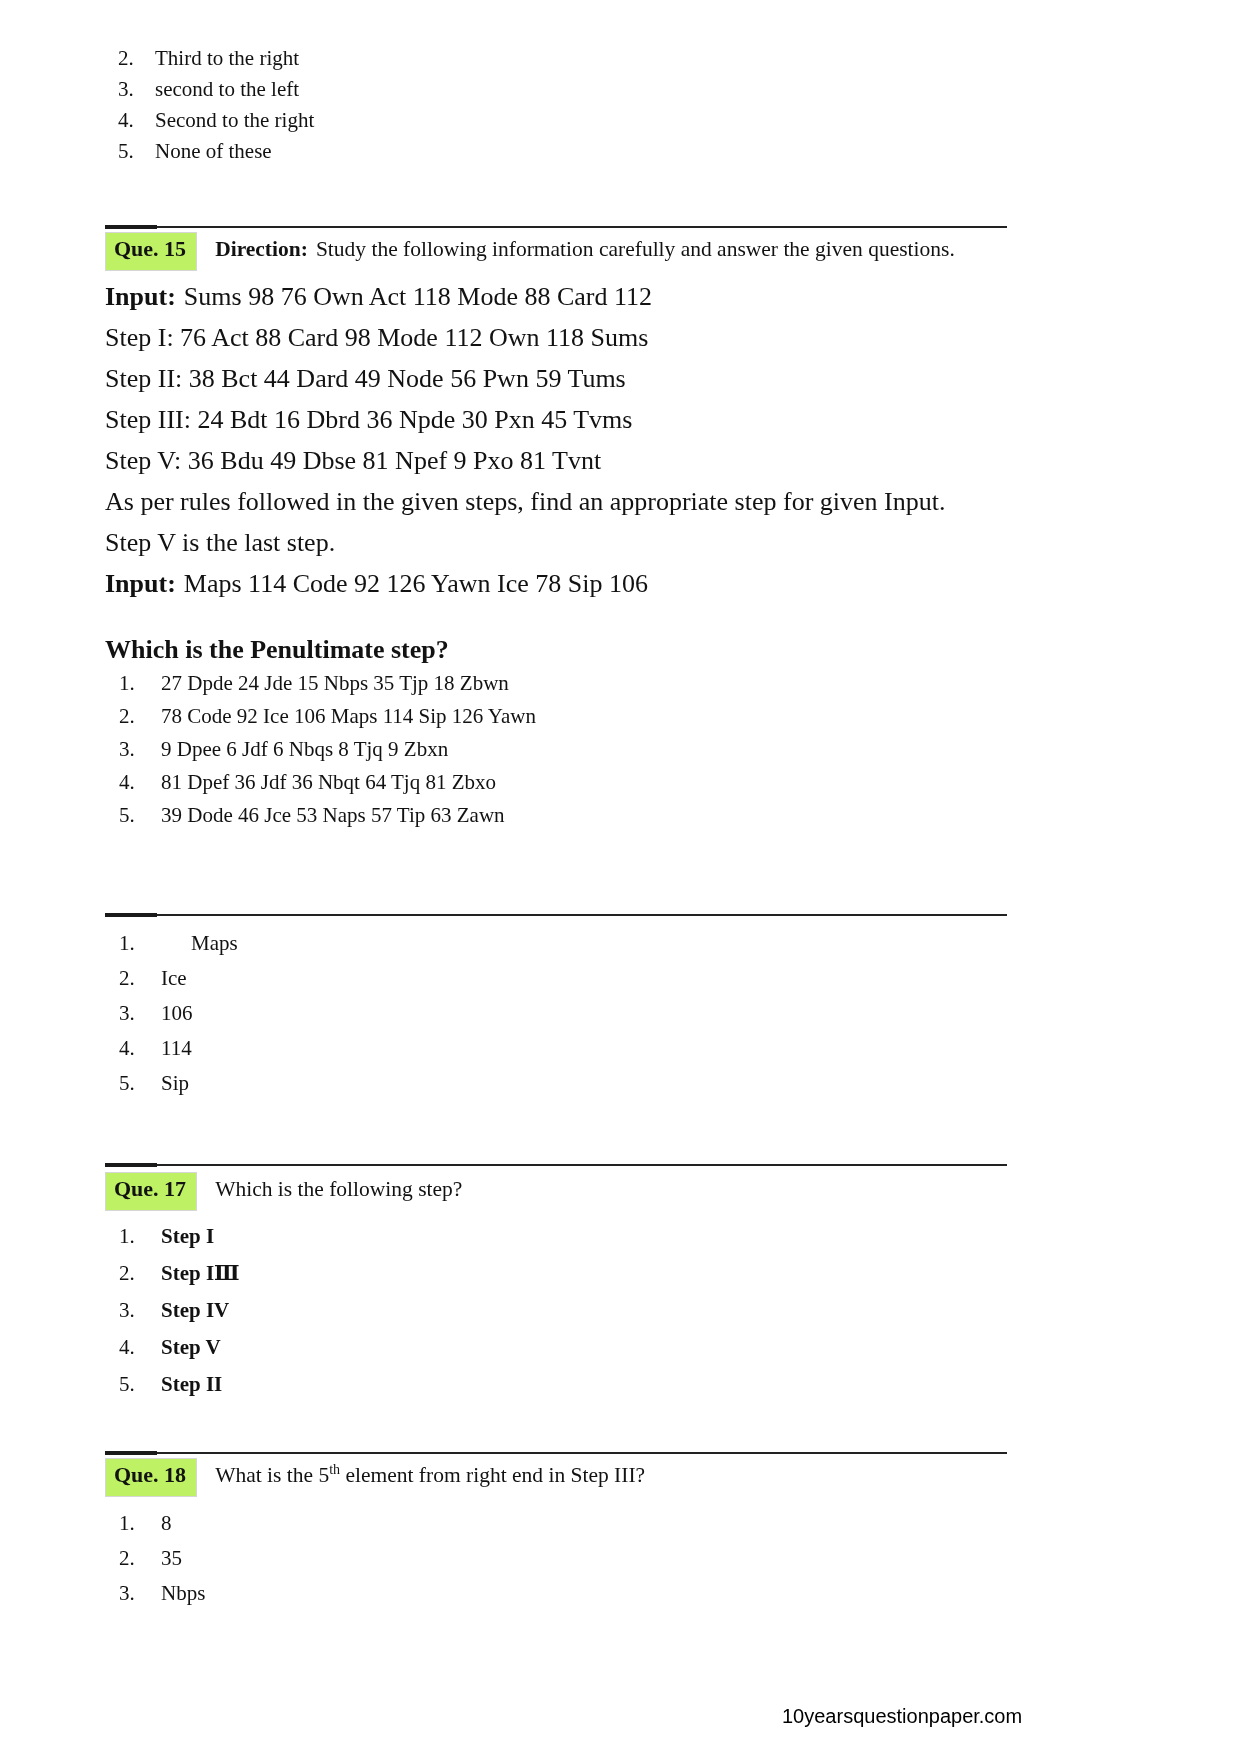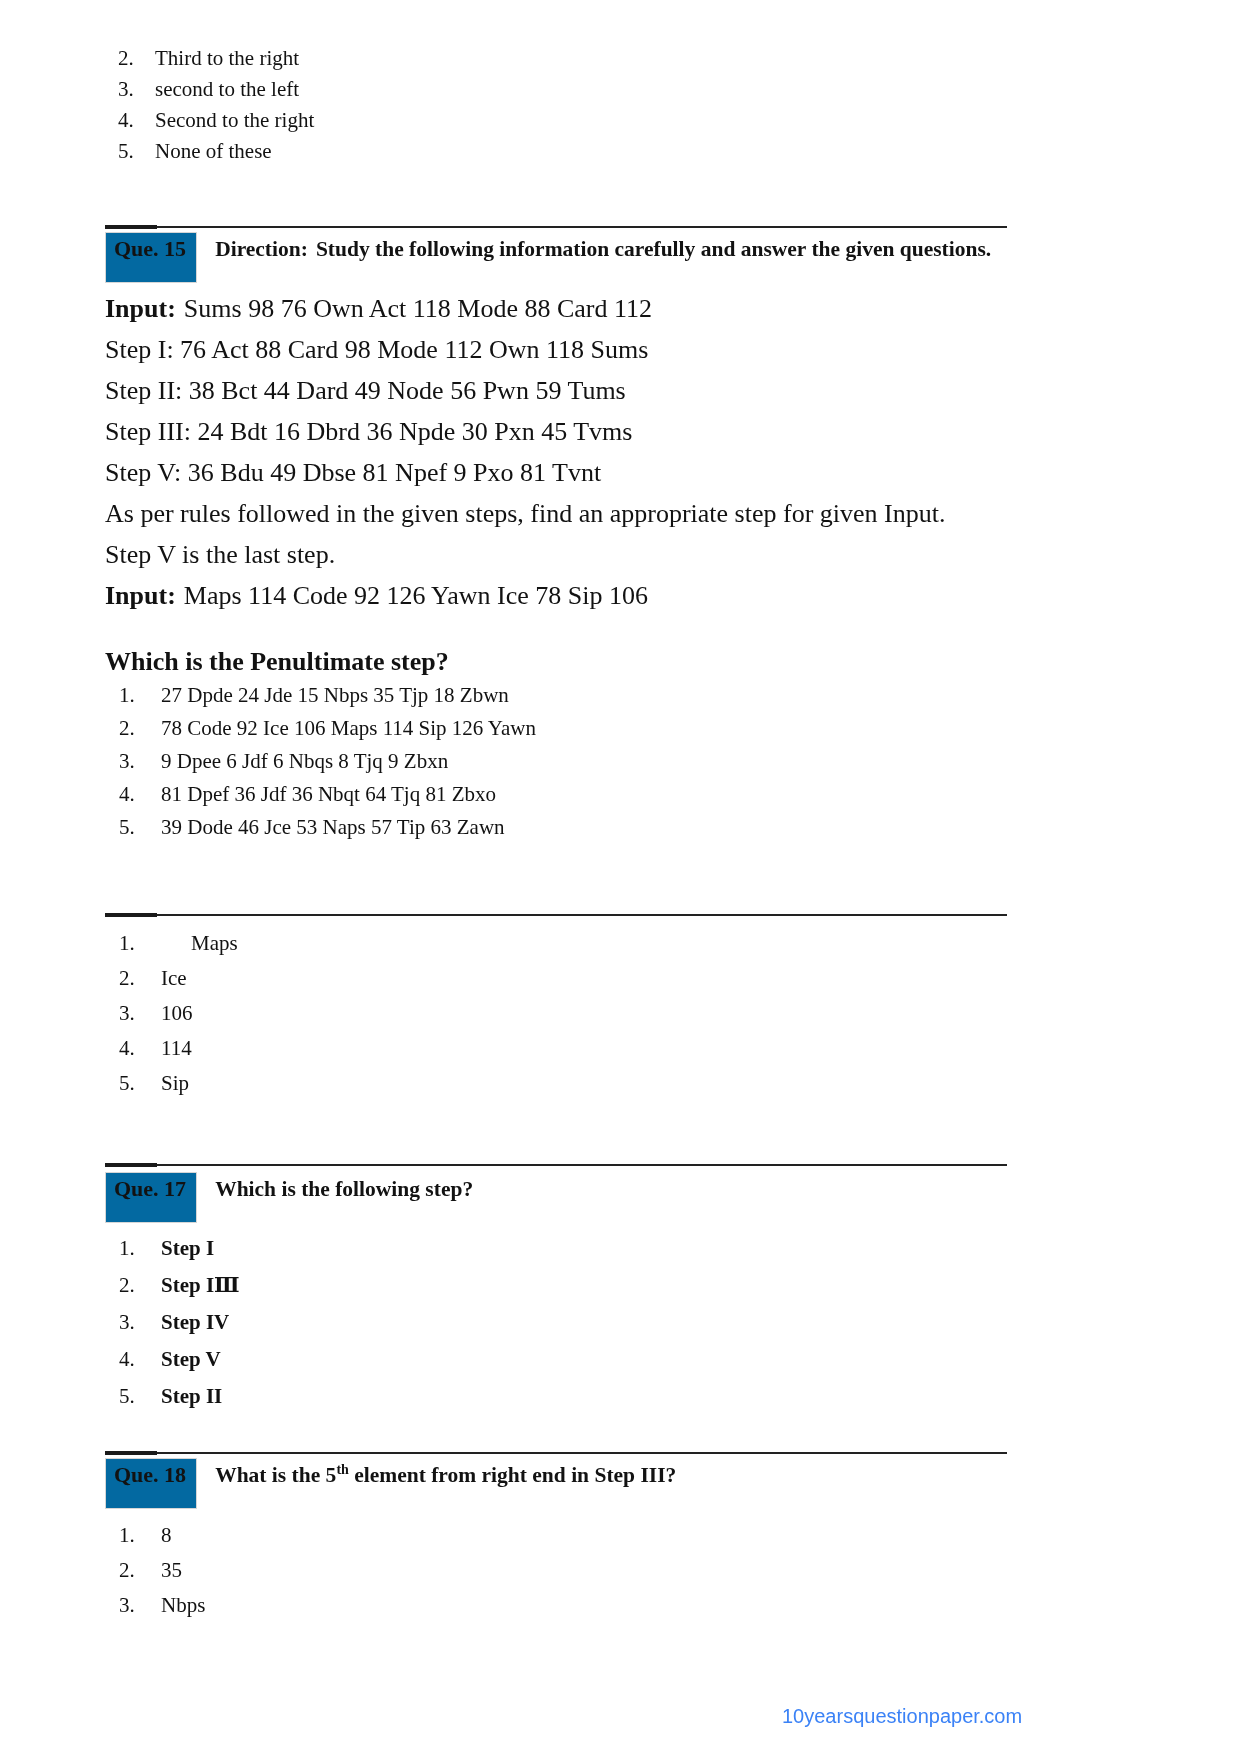--- a/index.html
+++ b/index.html
@@ -17,25 +17,25 @@
   b.inline-label{margin-right:8px;}
   .rule{
     position:absolute;left:105px;width:902px;height:2px;background:#222222;
   }
   .rule::before{
     content:"";position:absolute;left:0;top:-1px;width:52px;height:4px;background:#1a1a1a;
   }
   .q-header{display:flex;align-items:flex-start;gap:18px;}
   .q-label{
     font-weight:bold;font-size:22px;line-height:26px;
-    padding:3px 10px 20px 8px;
-    border:1px solid #d6d6d6;background:#0369a1;
+    padding:3px 10px 8px 8px;
+    border:1px solid #d6d6d6;background:#bef264;
     white-space:nowrap;
   }
-  .q-title{font-size:21.5px;line-height:25px;padding-top:5px;font-weight:bold;}
+  .q-title{font-size:21.5px;line-height:25px;padding-top:5px;}
   .opt-row{display:flex;font-size:21px;line-height:24px;margin-top:9px;}
   .opt-num{flex:0 0 42px;}
   
   .top-opts{top:46px;left:118px;}
   .top-opts .opt-row{margin:0;height:31px;}
   .top-opts .opt-num{flex:0 0 37px;}
   
   .q15{top:232px;left:105px;width:920px;}
   .q15 .question-line{margin-top:42px;font-weight:bold;}
   .q15 .opts{margin-top:3px;}
@@ -52,21 +52,21 @@
   .q17 .opt-row{padding-left:14px;margin-top:13px;font-weight:bold;}
   .q17 .opt-row .opt-num{font-weight:normal;}
   
   .q18{top:1458px;left:105px;width:920px;}
   .q18 .opt-row{padding-left:14px;margin-top:11px;}
   .q18 .opt-row.first{margin-top:14px;}
   sup{font-size:14px;line-height:0;vertical-align:super;}
   .footer{
     position:absolute;top:1705px;left:782px;
     font-family:"Liberation Sans","DejaVu Sans",sans-serif;
-    font-size:20px;color:#3b82f6;
+    font-size:20px;color:#000000;
   }
 </style>
 </head>
 <body>
 
 <div class="page">
 
   <div class="abs top-opts">
     <div class="opt-row">
       <span class="opt-num">2.</span>

